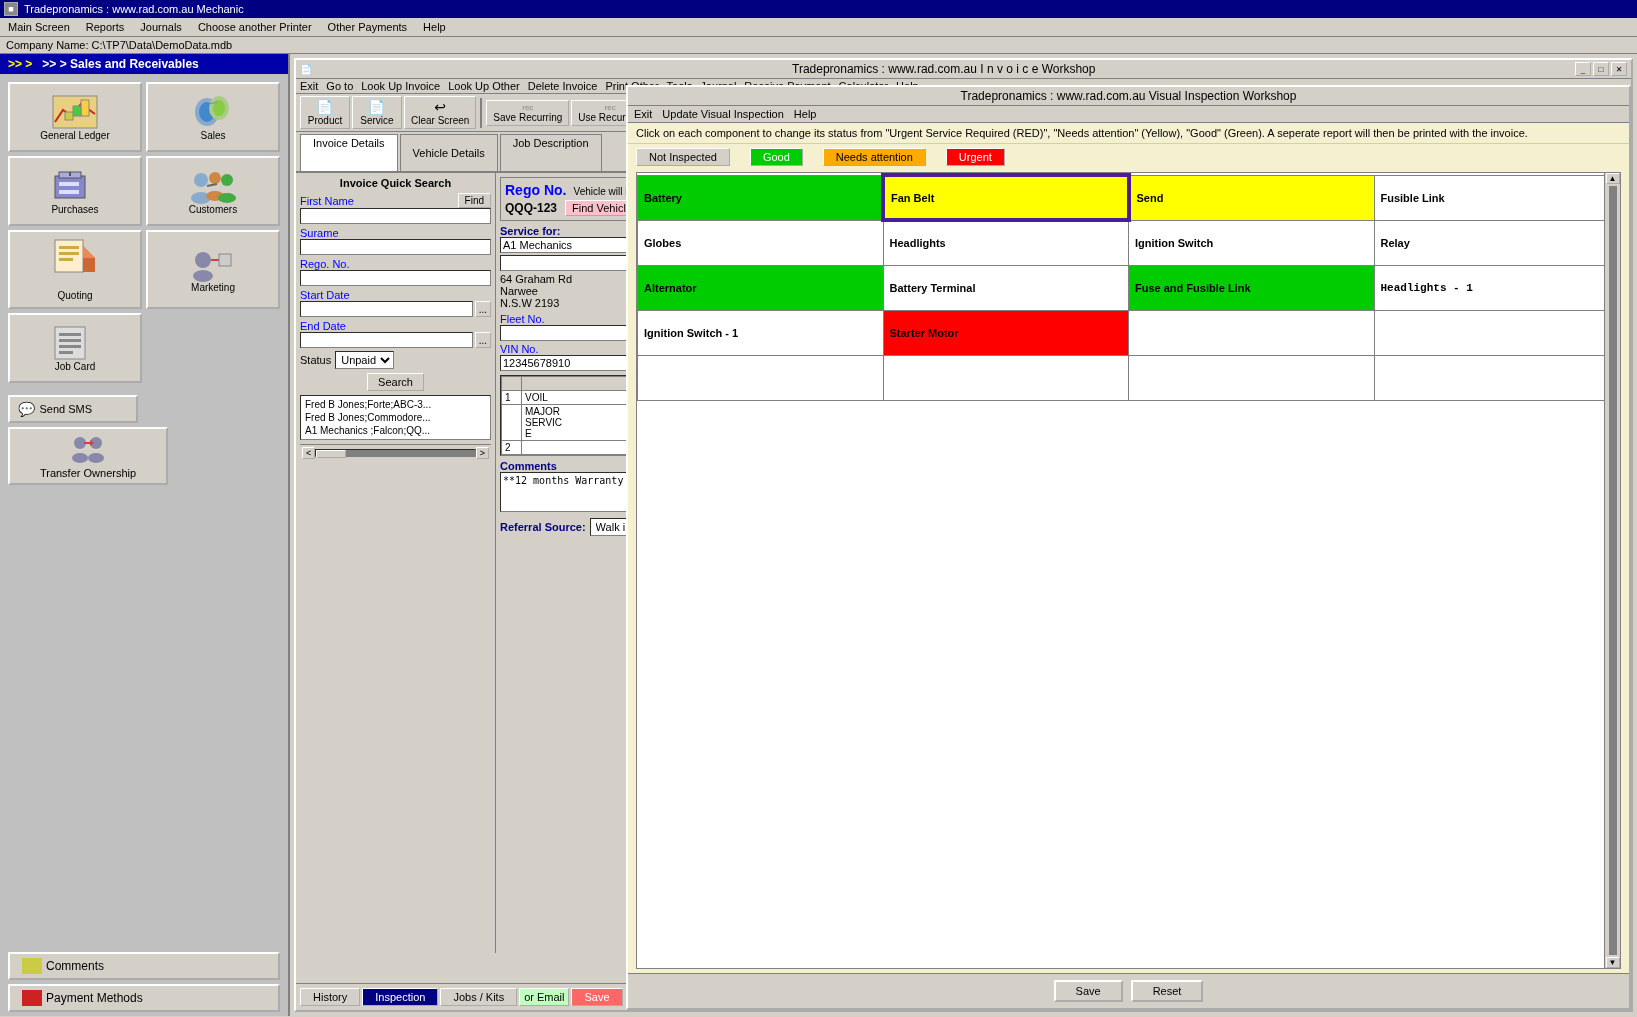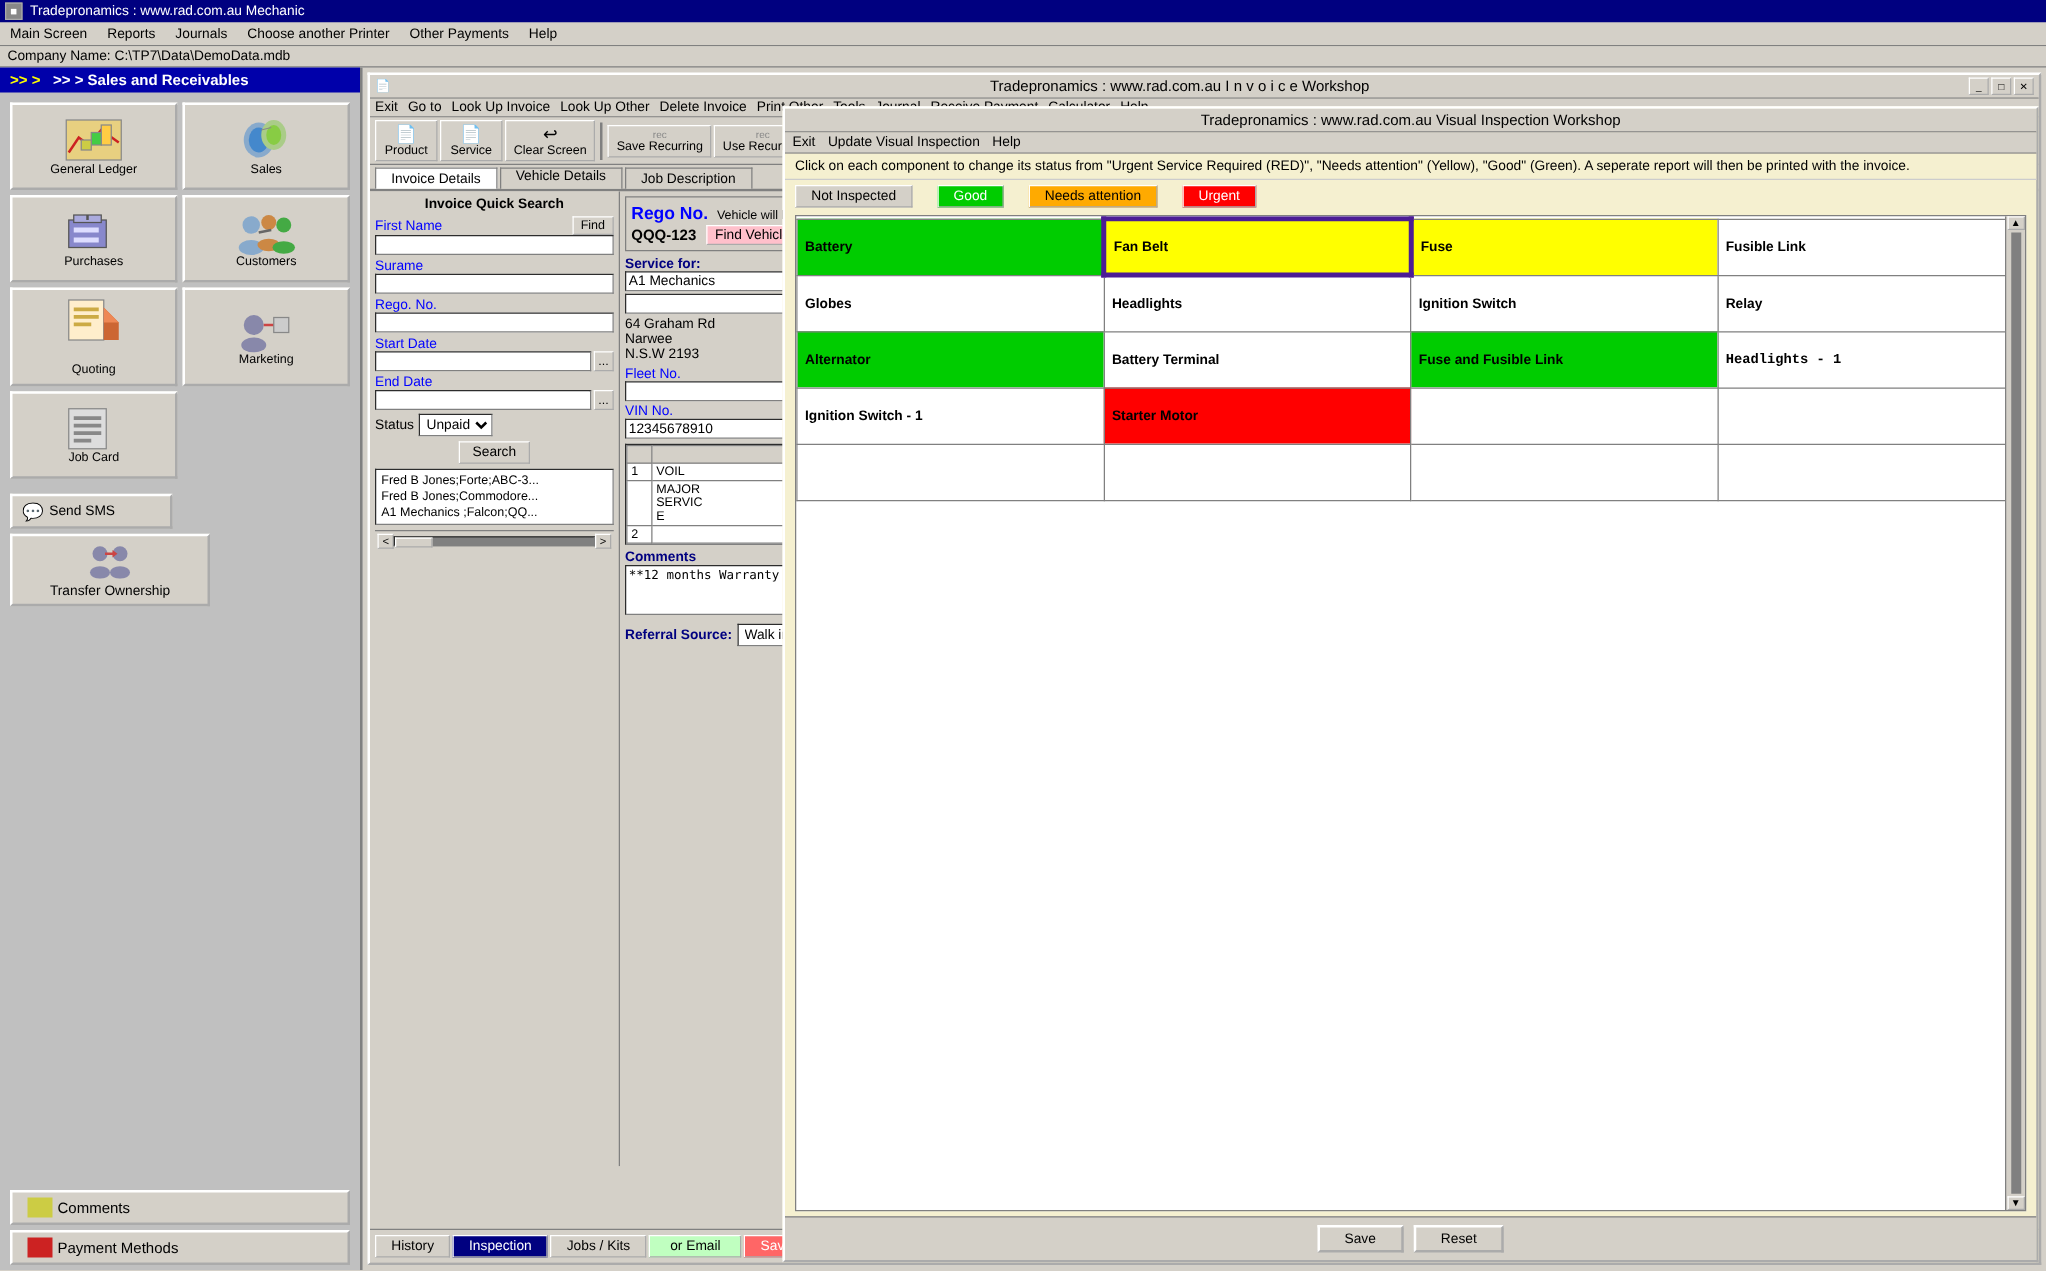--- a/index.html
+++ b/index.html
@@ -235,21 +235,21 @@
         <button style="display:flex;flex-direction:column;align-items:center;background:#d4d0c8;border:1px outset #fff;padding:2px 6px;cursor:pointer;font-size:10px;min-width:40px;">
           <span>POS</span>
         </button>
         <button style="display:flex;flex-direction:column;align-items:center;background:#d4d0c8;border:1px outset #fff;padding:2px 6px;cursor:pointer;font-size:10px;min-width:80px;">
           <span>Show Cost Price</span>
         </button>
       </div>
 
       <div style="display:flex; background:#d4d0c8; border-bottom:2px solid #808080; padding:2px 4px 0;">
         <div style="padding:2px 12px;border:1px solid #808080;border-bottom:none;background:white;cursor:pointer;font-size:11px;margin-right:2px;">Invoice Details</div>
-        <div style="padding:0 12px;border:1px solid #808080;border-bottom:none;background:#d4d0c8;cursor:pointer;font-size:11px;margin-right:2px;">Vehicle Details</div>
+        <div style="padding:12px 12px;border:1px solid #808080;border-bottom:none;background:#d4d0c8;cursor:pointer;font-size:11px;margin-right:2px;">Vehicle Details</div>
         <div style="padding:2px 12px;border:1px solid #808080;border-bottom:none;background:#d4d0c8;cursor:pointer;font-size:11px;margin-right:2px;">Job Description</div>
 
         <div style="margin-left:auto; display:flex; align-items:center; gap:4px;">
           <button style="background:#d4d0c8;border:1px outset #fff;padding:1px 8px;cursor:pointer;font-size:11px;">&lt; Prev</button>
           <button style="background:#d4d0c8;border:1px outset #fff;padding:1px 8px;cursor:pointer;font-size:11px;">Next &gt;</button>
           <span style="font-size:11px;margin-left:6px;">Invoice No.</span>
           <input type="text" style="width: 40px; border: 1px inset rgb(128, 128, 128); background: white; padding: 1px 2px; font-size: 11px; text-align: right;" value="5">
         </div>
       </div>
 
@@ -390,21 +390,21 @@
             </select>
           </div>
         </div>
 
       </div>
 
       <div style="display:flex;gap:2px;padding:4px;border-top:1px solid #808080;background:#d4d0c8;position:absolute;bottom:0;left:0;right:0;">
         <button style="padding:2px 12px;border:1px outset #fff;cursor:pointer;font-size:11px;background:#d4d0c8;">History</button>
         <button style="padding:2px 12px;border:1px outset #fff;cursor:pointer;font-size:11px;background:#000080;color:white;">Inspection</button>
         <button style="padding:2px 12px;border:1px outset #fff;cursor:pointer;font-size:11px;background:#d4d0c8;">Jobs / Kits</button>
-        <button style="padding:2px 16px;border:1px outset #fff;cursor:pointer;font-size:11px;background:#c0ffc0;">or Email</button>
+        <button style="padding:2px 4px;border:1px outset #fff;cursor:pointer;font-size:11px;background:#c0ffc0;">or Email</button>
         <button style="padding:2px 12px;border:1px outset #fff;cursor:pointer;font-size:11px;background:#ff6666;color:white;">Save</button>
       </div>
 
       <div style="position:absolute;top:25px;left:330px;right:0;bottom:0;background:#f5f0d0;border:2px outset #ffffff;z-index:100;display:flex;flex-direction:column;">
 
         <div style="background:#d4d0c8;border-bottom:1px solid #808080;padding:2px 6px;font-size:12px;text-align:center;">
           <span>Tradepronamics :   www.rad.com.au     Visual Inspection     Workshop</span>
         </div>
 
         <div style="display:flex;gap:10px;padding:2px 6px;border-bottom:1px solid #808080;background:#d4d0c8;font-size:11px;">
@@ -424,21 +424,21 @@
           <button style="padding:2px 12px;border:1px outset #fff;cursor:pointer;font-size:11px;background:#ff0000;color:white;">Urgent</button>
         </div>
 
         <div style="flex:1;overflow:auto;margin:2px 8px 4px;border:1px solid #808080;background:white;position:relative;">
           <table style="width:100%;border-collapse:collapse;">
             <tbody>
 
               <tr>
                 <td style="border:1px solid #808080;padding:4px 6px;font-size:11px;font-weight:bold;cursor:pointer;min-width:160px;height:45px;vertical-align:middle;background:#00cc00;">Battery</td>
                 <td style="border:4px solid #4c1d95;padding:4px 6px;font-size:11px;font-weight:bold;cursor:pointer;min-width:160px;height:45px;vertical-align:middle;background:#ffff00;">Fan Belt</td>
-                <td style="border:1px solid #808080;padding:4px 6px;font-size:11px;font-weight:bold;cursor:pointer;min-width:160px;height:45px;vertical-align:middle;background:#ffff00;">Fuse</td>
+                <td style="border:1px solid #808080;padding:4px 6px;font-size:11px;font-weight:bold;cursor:pointer;min-width:160px;height:45px;vertical-align:middle;background:#ffff00;">Send</td>
                 <td style="border:1px solid #808080;padding:4px 6px;font-size:11px;font-weight:bold;cursor:pointer;min-width:160px;height:45px;vertical-align:middle;background:white;">Fusible Link</td>
               </tr>
 
               <tr>
                 <td style="border:1px solid #808080;padding:4px 6px;font-size:11px;font-weight:bold;cursor:pointer;height:45px;vertical-align:middle;background:white;">Globes</td>
                 <td style="border:1px solid #808080;padding:4px 6px;font-size:11px;font-weight:bold;cursor:pointer;height:45px;vertical-align:middle;background:white;">Headlights</td>
                 <td style="border:1px solid #808080;padding:4px 6px;font-size:11px;font-weight:bold;cursor:pointer;height:45px;vertical-align:middle;background:white;">Ignition Switch</td>
                 <td style="border:1px solid #808080;padding:4px 6px;font-size:11px;font-weight:bold;cursor:pointer;height:45px;vertical-align:middle;background:white;">Relay</td>
               </tr>
 

